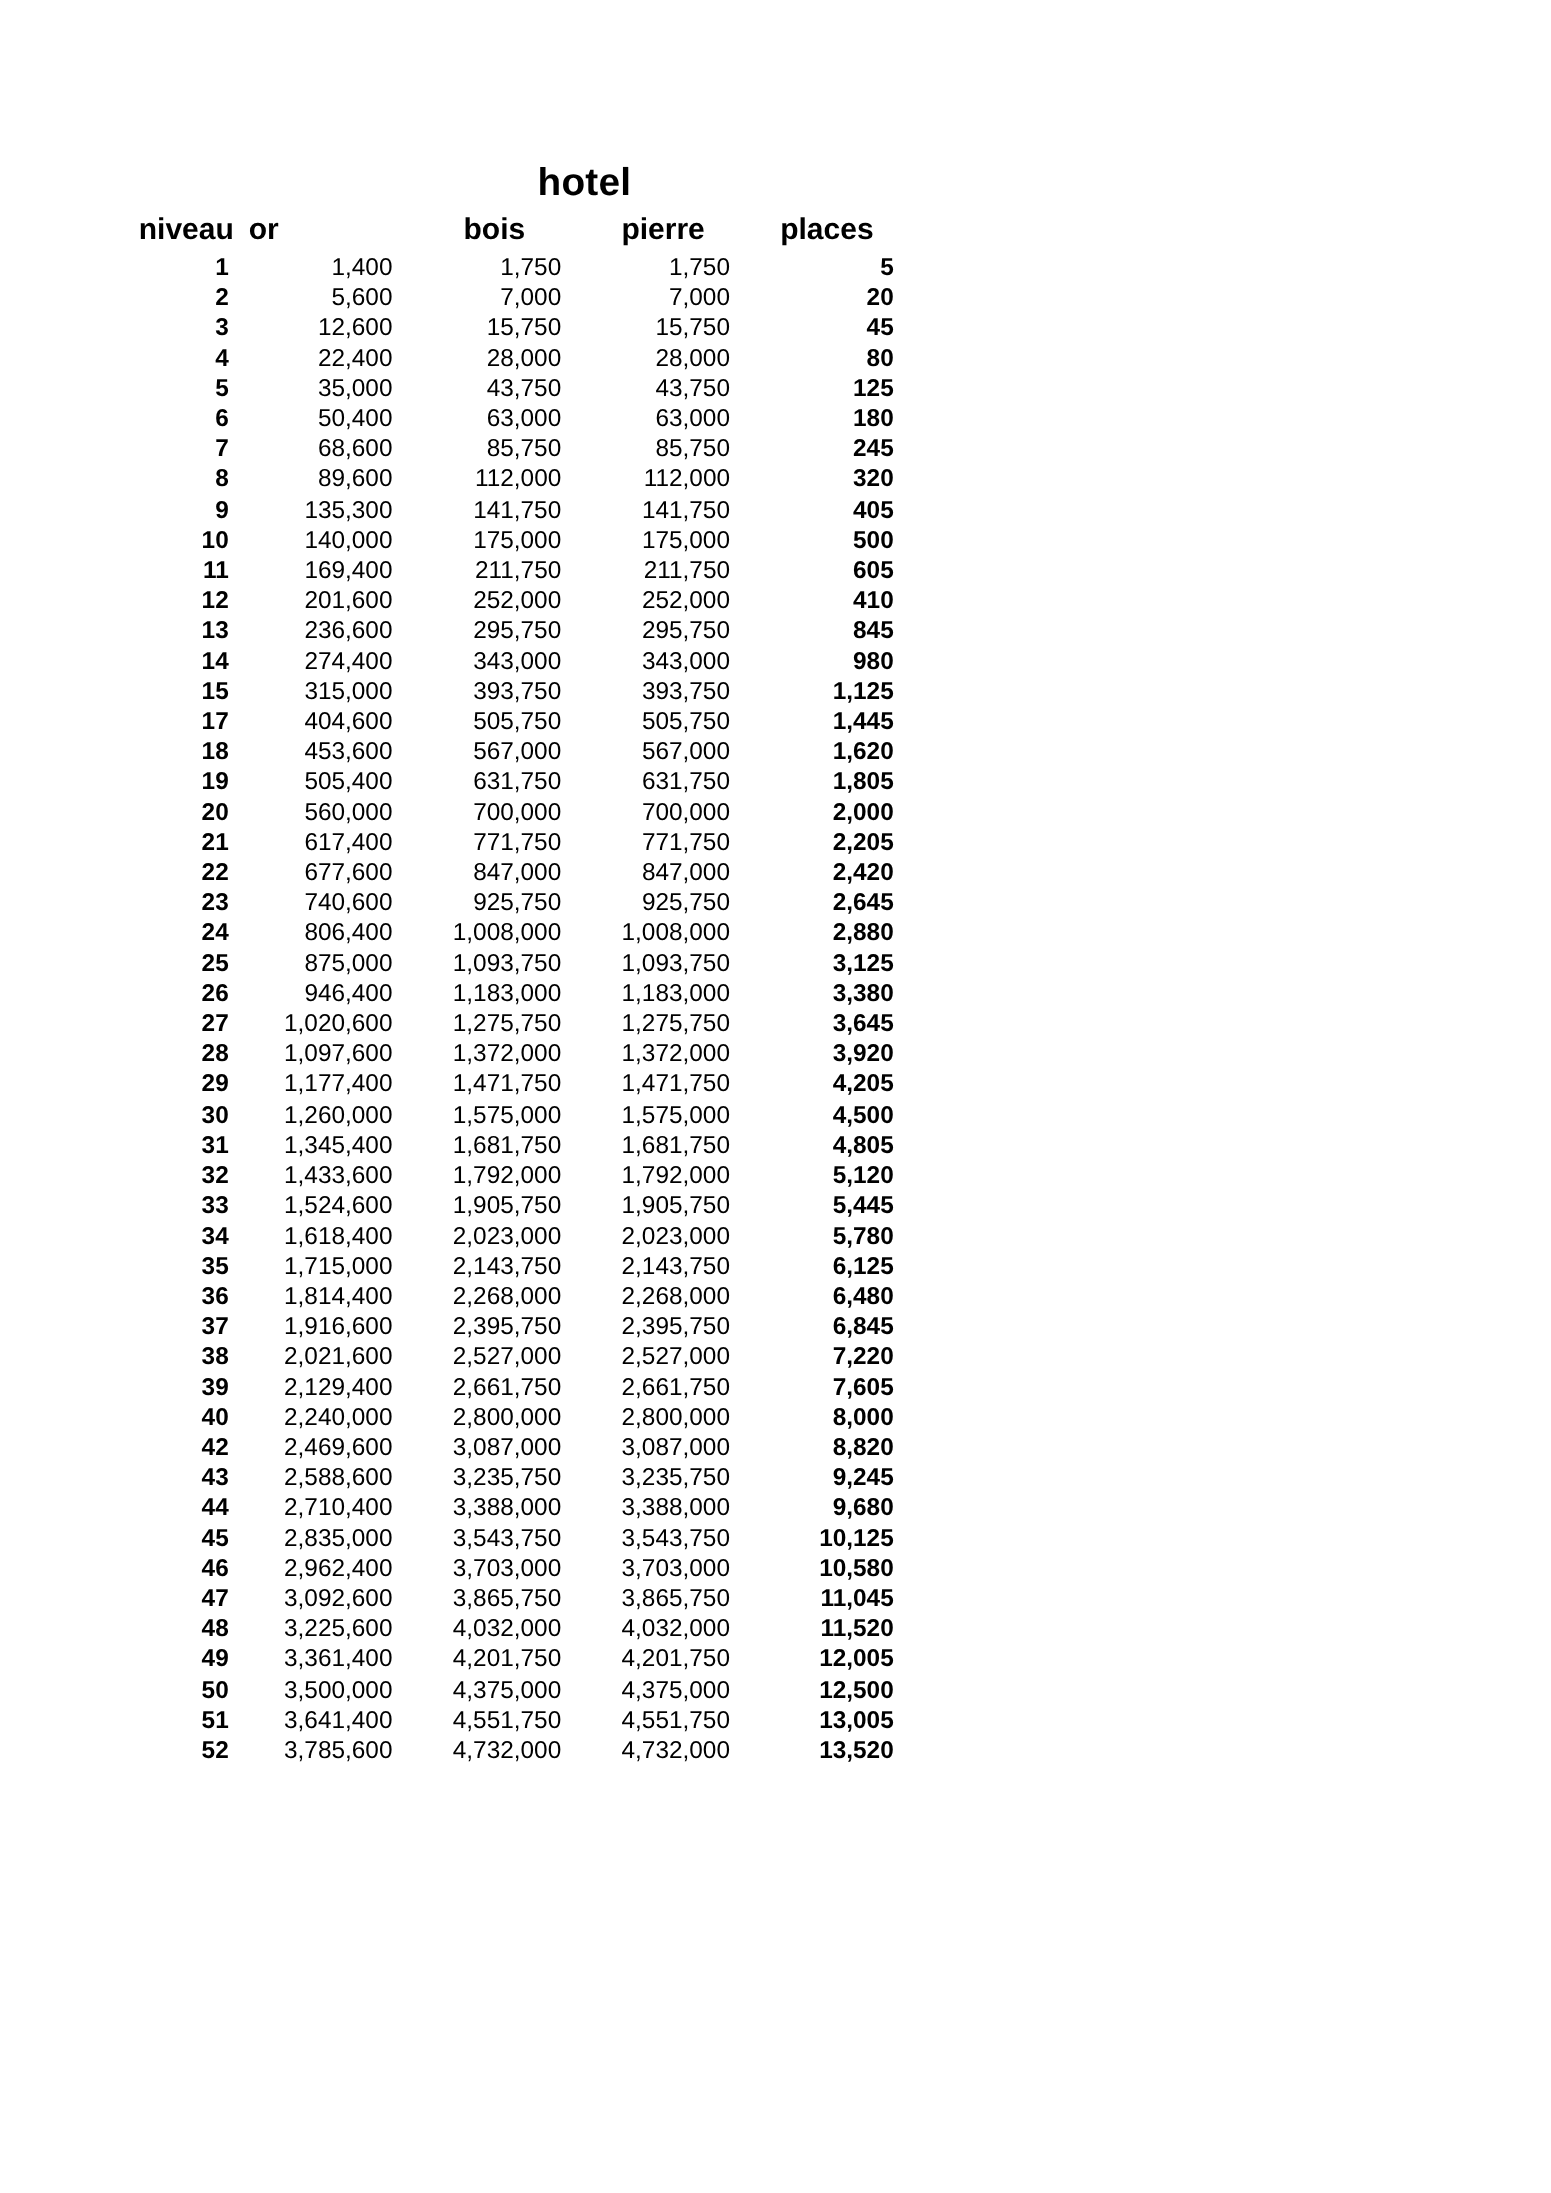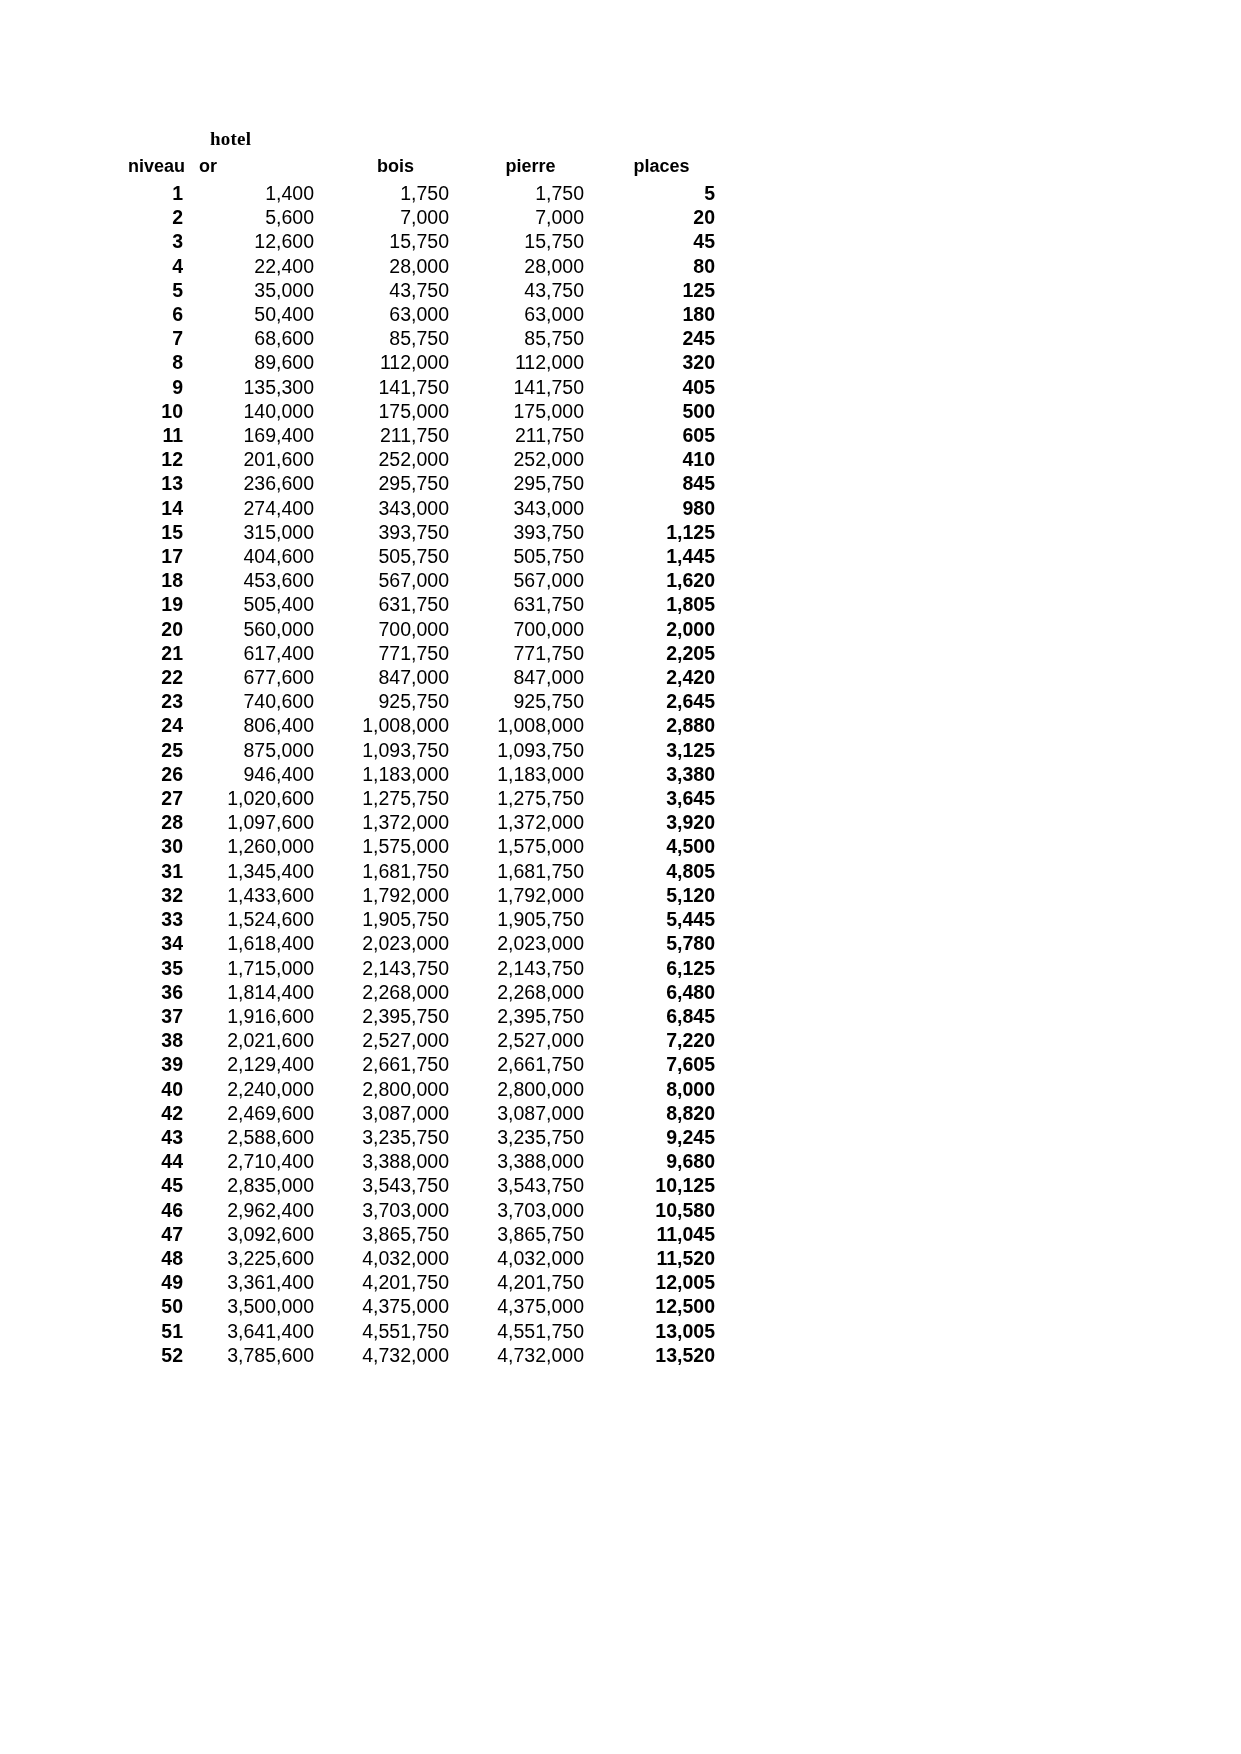--- a/index.html
+++ b/index.html
@@ -18,40 +18,40 @@
     width: 1241px;
     height: 1754px;
     box-sizing: border-box;
     padding-top: 128px;
   }
   .sheet {
     width: 620px;
     margin-left: 105px;
   }
   .doc-title {
-    font-size: 19px;
+    font-size: 31px;
     font-weight: bold;
+    text-align: center;
     margin: 0 0 6px 0;
     padding-left: 105px;
     letter-spacing: 0.2px;
-    font-family: Liberation Serif, serif;
   }
   table.data {
     border-collapse: collapse;
     width: 620px;
     table-layout: fixed;
   }
   table.data col.c-niveau  { width: 88px; }
   table.data col.c-or      { width: 135px; }
   table.data col.c-bois    { width: 135px; }
   table.data col.c-pierre  { width: 135px; }
   table.data col.c-places  { width: 127px; }
 
   table.data thead th {
-    font-size: 18px;
+    font-size: 24px;
     font-weight: bold;
     padding: 0 6px 4px 6px;
     text-align: right;
     white-space: nowrap;
   }
   table.data thead th.h-niveau { text-align: right; padding-right: 8px; }
   table.data thead th.h-or     { text-align: left; }
   table.data thead th.h-bois   { text-align: center; }
   table.data thead th.h-pierre { text-align: center; }
   table.data thead th.h-places { text-align: center; }
@@ -285,20 +285,27 @@
             <td class="places">3,645</td>
           </tr>
           <tr>
             <td class="lvl">28</td>
             <td class="num">1,097,600</td>
             <td class="num">1,372,000</td>
             <td class="num">1,372,000</td>
             <td class="places">3,920</td>
           </tr>
           <tr>
+            <td class="lvl">29</td>
+            <td class="num">1,177,400</td>
+            <td class="num">1,471,750</td>
+            <td class="num">1,471,750</td>
+            <td class="places">4,205</td>
+          </tr>
+          <tr>
             <td class="lvl">30</td>
             <td class="num">1,260,000</td>
             <td class="num">1,575,000</td>
             <td class="num">1,575,000</td>
             <td class="places">4,500</td>
           </tr>
           <tr>
             <td class="lvl">31</td>
             <td class="num">1,345,400</td>
             <td class="num">1,681,750</td>

